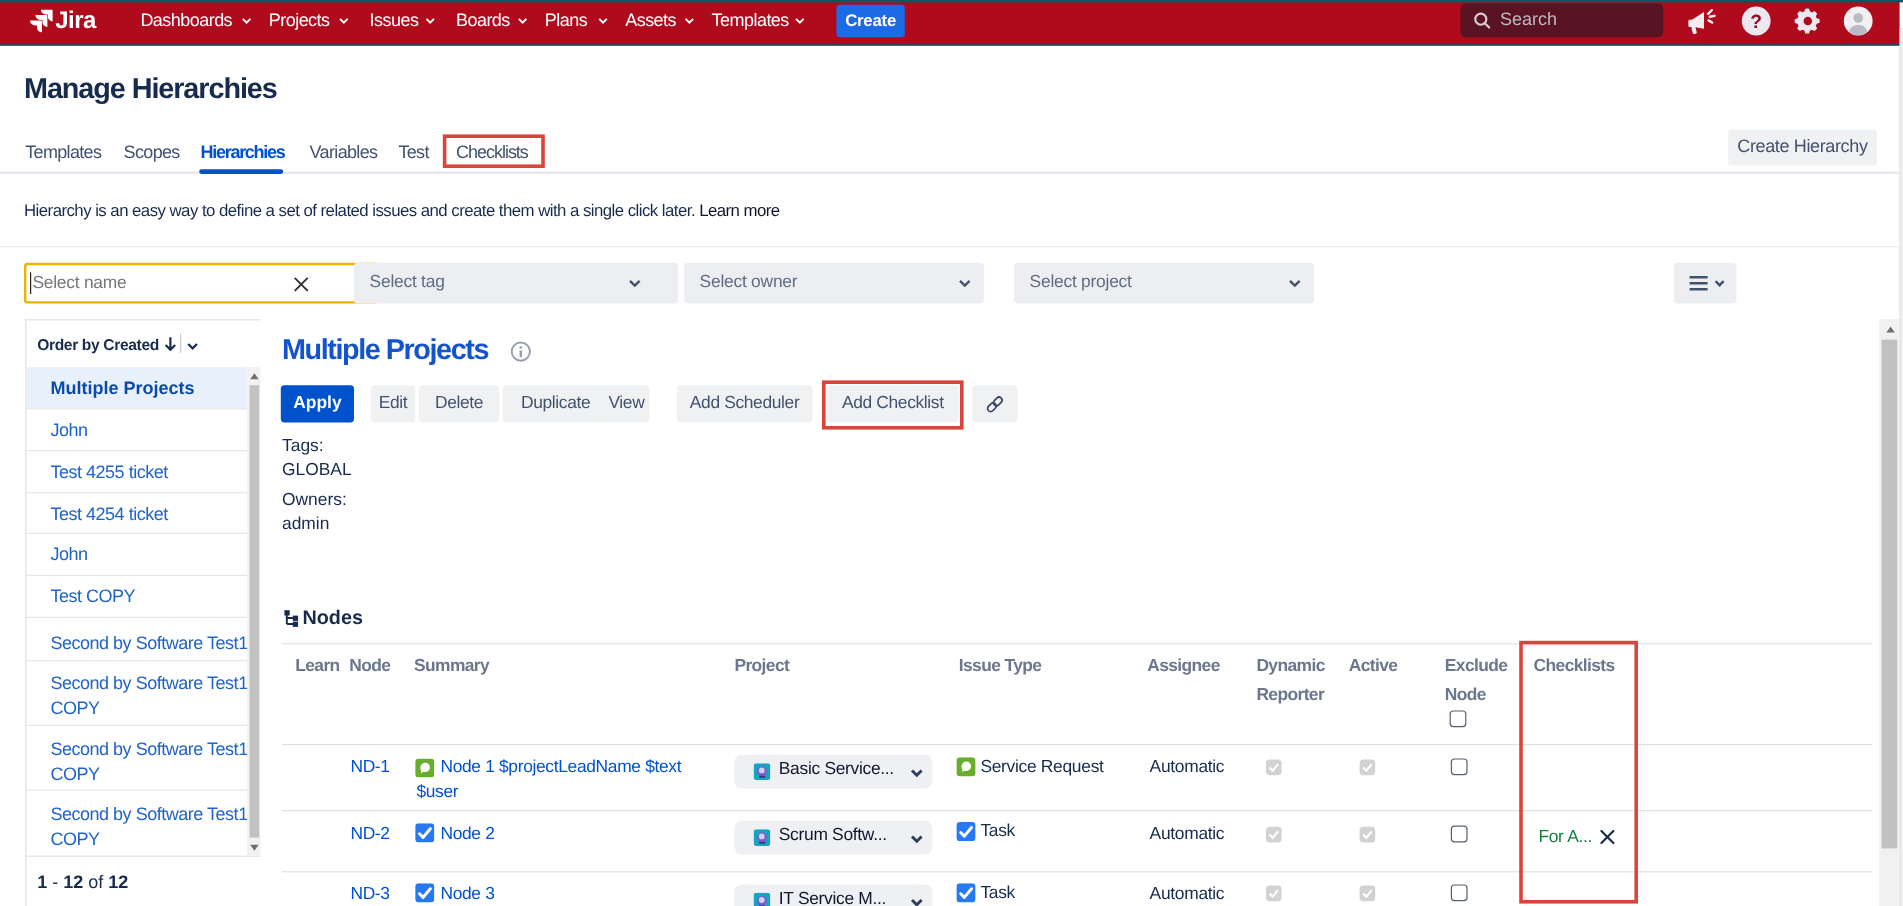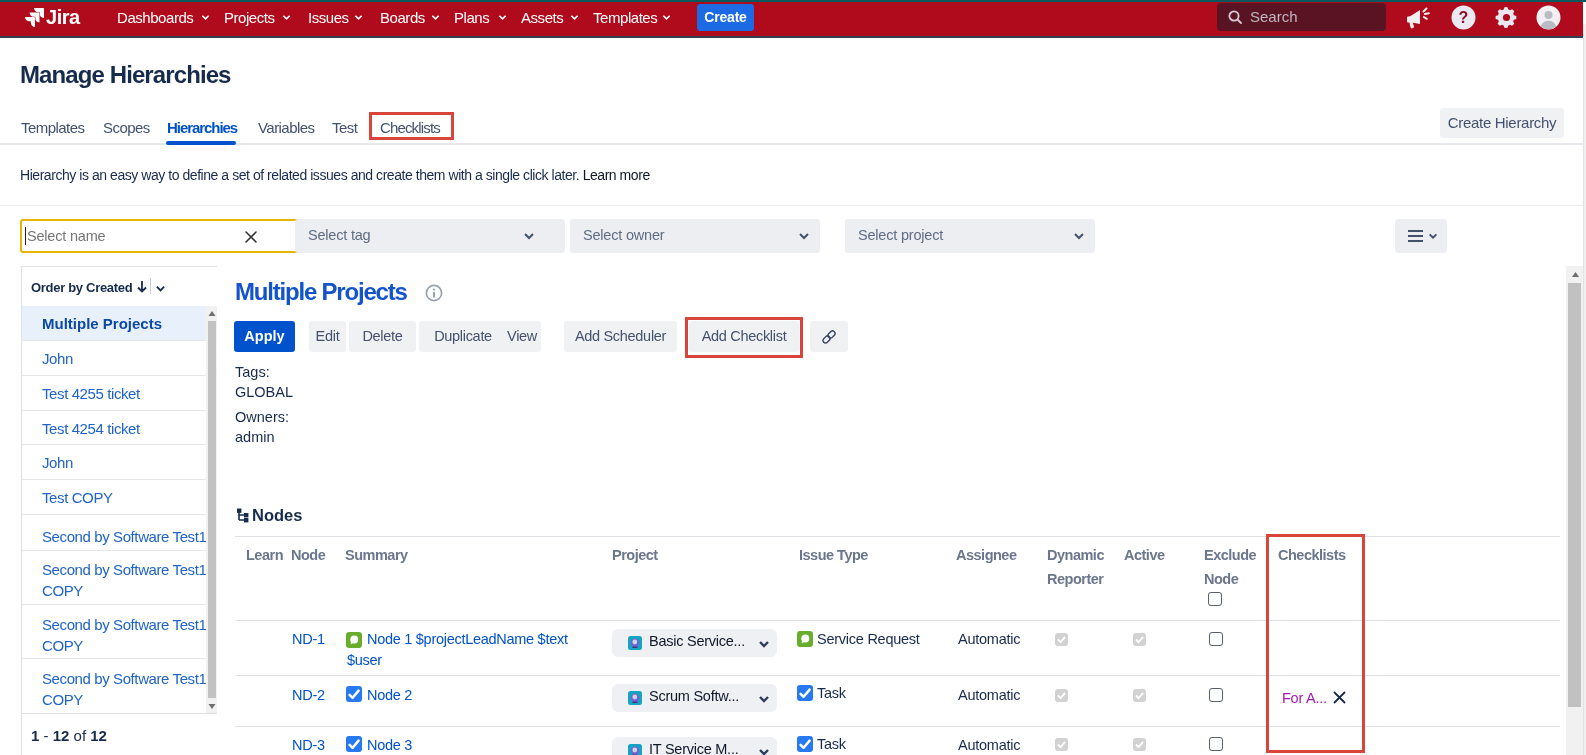--- a/index.html
+++ b/index.html
@@ -353,21 +353,21 @@
       <svg width="9" height="9" viewBox="0 0 10 10">
         <path fill="none" stroke="#fff" stroke-width="2" d="M1 5l3 3 5-6"></path>
       </svg>
     </div>
   <div class="cb" style="left:1133px;top:689px">
       <svg width="9" height="9" viewBox="0 0 10 10">
         <path fill="none" stroke="#fff" stroke-width="2" d="M1 5l3 3 5-6"></path>
       </svg>
     </div>
   <div class="cbe" style="left:1209px;top:688px"></div>
-  <div class="cellk" style="left:1282px;top:690px;color:#a21caf">For A...</div>
+  <div class="cellk" style="left:1282px;top:690px;color:#15803d">For A...</div>
   <svg class="abs" style="left:1333px;top:691px" width="13" height="13" viewBox="0 0 13 13">
     <path stroke="#172b4d" stroke-width="1.8" stroke-linecap="round" d="M1.5 1.5l10 10M11.5 1.5l-10 10"></path>
     </svg>
 
   <div class="cell" style="left:292px;top:737px">ND-3</div>
   <svg class="abs" style="left:346px;top:736px" width="16" height="16" viewBox="0 0 16 16">
     <rect width="16" height="16" rx="3" fill="#2779f2"></rect>
     <path fill="none" stroke="#fff" stroke-width="2.5" stroke-linecap="round" stroke-linejoin="round" d="M3.6 8.8l3 3 6-7.2"></path>
   </svg>
   <div class="cell" style="left:367px;top:737px">Node 3</div>

